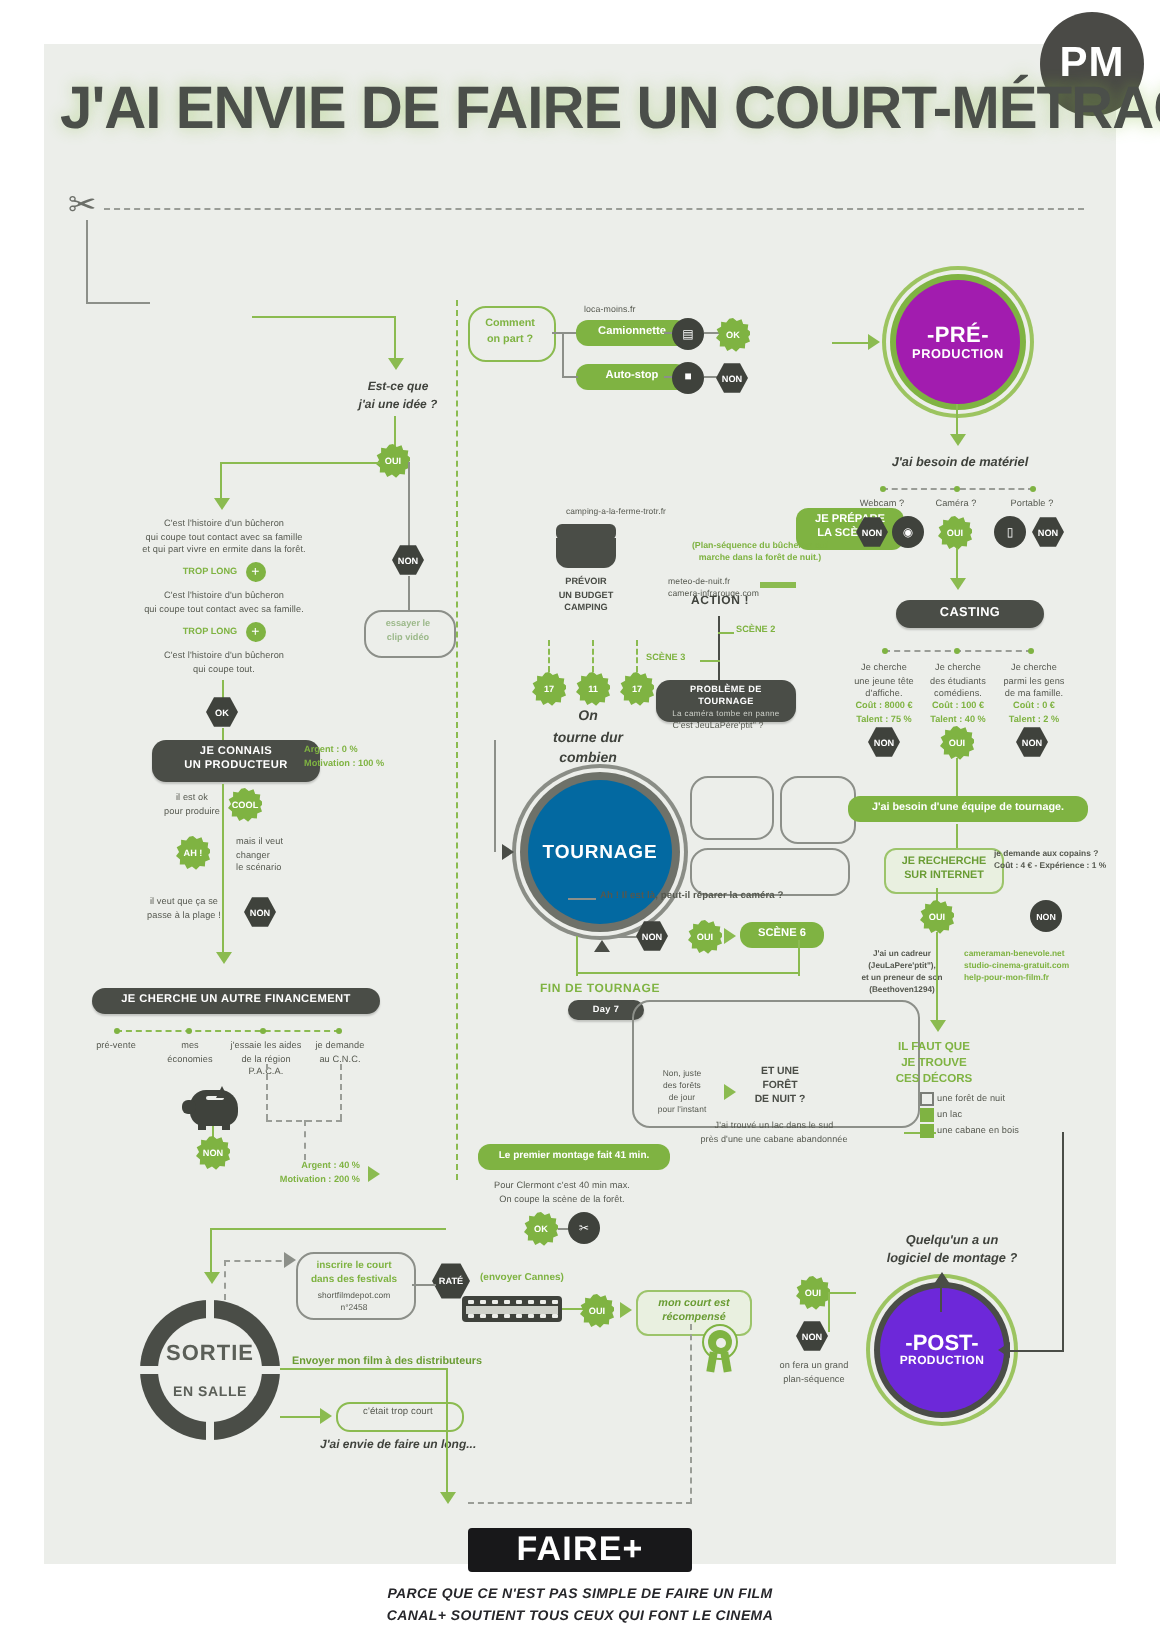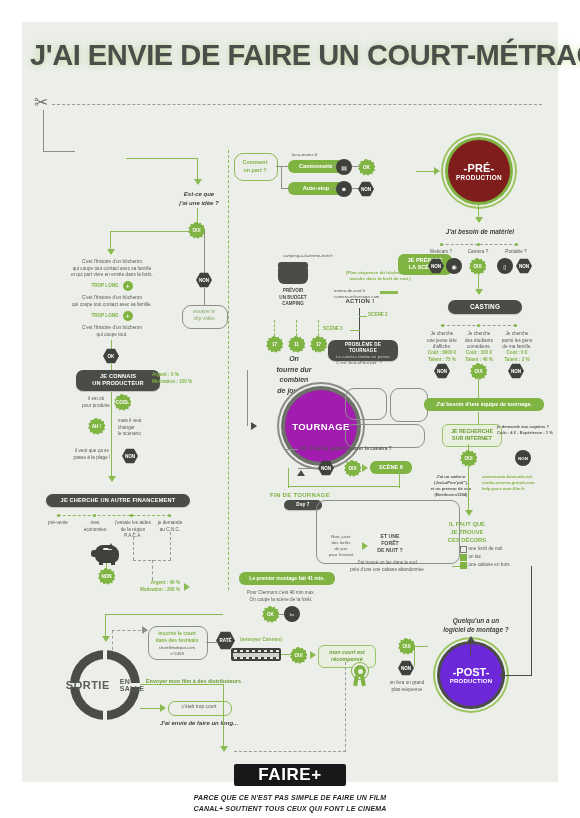--- a/index.html
+++ b/index.html
@@ -66,33 +66,33 @@
     box-shadow:0 0 13px 4px rgba(140,190,70,.5);}
   #bulb .base{position:absolute;left:24px;top:55px;width:18px;height:9px;background:#fbfcfa;border-radius:0 0 4px 4px;
     box-shadow:0 3px 0 -1px #e5e8e2;}
   #bulb .txt{position:absolute;left:0;top:22px;width:66px;text-align:center;
     font-family:"Liberation Sans Narrow","Liberation Sans",sans-serif;font-weight:bold;font-size:9px;
     color:#5b5f58;letter-spacing:.3px;}
 
   
   .gear{border-radius:50%;display:flex;flex-direction:column;align-items:center;justify-content:center;
     color:#fff;font-family:"Liberation Sans Narrow","Liberation Sans",sans-serif;font-weight:bold;}
-  #pre{left:448px;top:140px;width:62px;height:62px;background:#7f1d1d;
+  #pre{left:448px;top:140px;width:62px;height:62px;background:#a21caf;
     box-shadow:0 0 0 3px #7fb342,0 0 0 5px #eceeea,0 0 0 7px #9cc460;}
   #pre .t1{font-size:11px;letter-spacing:.2px;}
   #pre .t2{font-size:6.4px;letter-spacing:.3px;}
-  #tournage{left:264px;top:390px;width:72px;height:72px;background:#a21caf;
-    box-shadow:0 0 0 4px #6e7169,0 0 0 6px #eceeea,0 0 0 8px #8a8d86;margin-left:21px;}
+  #tournage{left:264px;top:390px;width:72px;height:72px;background:#0369a1;
+    box-shadow:0 0 0 4px #6e7169,0 0 0 6px #eceeea,0 0 0 8px #8a8d86;}
   #tournage .t1{font-size:9.5px;letter-spacing:.4px;}
   #post{left:440px;top:644px;width:62px;height:62px;background:#6d28d9;
     box-shadow:0 0 0 3px #4a4d47,0 0 0 5px #eceeea,0 0 0 7px #9cc460;}
   #post .t1{font-size:11px;}
   #post .t2{font-size:6px;letter-spacing:.2px;}
   #sortie{left:70px;top:650px;width:70px;height:70px;border-radius:50%;background:#4a4d47;
-    display:flex;flex-direction:row;align-items:center;justify-content:center;color:#fff;
+    display:flex;flex-direction:column;align-items:center;justify-content:center;color:#fff;
     font-family:"Liberation Sans Narrow","Liberation Sans",sans-serif;font-weight:bold;gap:10px;}
   #sortie .in{position:absolute;left:9px;top:9px;width:52px;height:52px;border-radius:50%;background:#eceeea;}
   #sortie .bar{position:absolute;background:#eceeea;}
   #sortie .t{position:relative;z-index:3;color:#5b5f58;}
   #sortie .t1{font-size:11px;letter-spacing:.5px;}
   #sortie .t2{font-size:7px;letter-spacing:.3px;}
 
   
   #clap{left:278px;top:262px;width:30px;height:22px;}
   #clap .body{position:absolute;left:0;top:7px;width:30px;height:15px;border-radius:0 0 6px 6px;background:#4a4d47;}
@@ -130,20 +130,21 @@
 
   .chk{display:inline-block;width:4.5px;height:4.5px;border:1px solid #7a7d77;margin-right:2px;vertical-align:middle;}
   .chk.on{background:#7fb342;border-color:#7fb342;}
 </style>
 </head>
 <body>
 
 <div id="page">
   <div id="sheet" class="abs"></div>
 
+  <div id="pm-badge" class="abs">PM</div>
   <div id="title" class="abs">J'AI ENVIE DE FAIRE UN COURT-MÉTRAGE</div>
   <div id="scissors" class="abs">✂</div>
   <div id="cutline" class="abs"></div>
 
   <div class="abs ln vln" style="left:43px;top:110px;height:42px;"></div>
   <div class="abs ln hln" style="left:43px;top:151px;width:32px;"></div>
 
 
   <div class="abs ln-g hln" style="left:126px;top:158px;width:72px;"></div>
   <div class="abs ln-g vln" style="left:197px;top:158px;height:22px;"></div>

